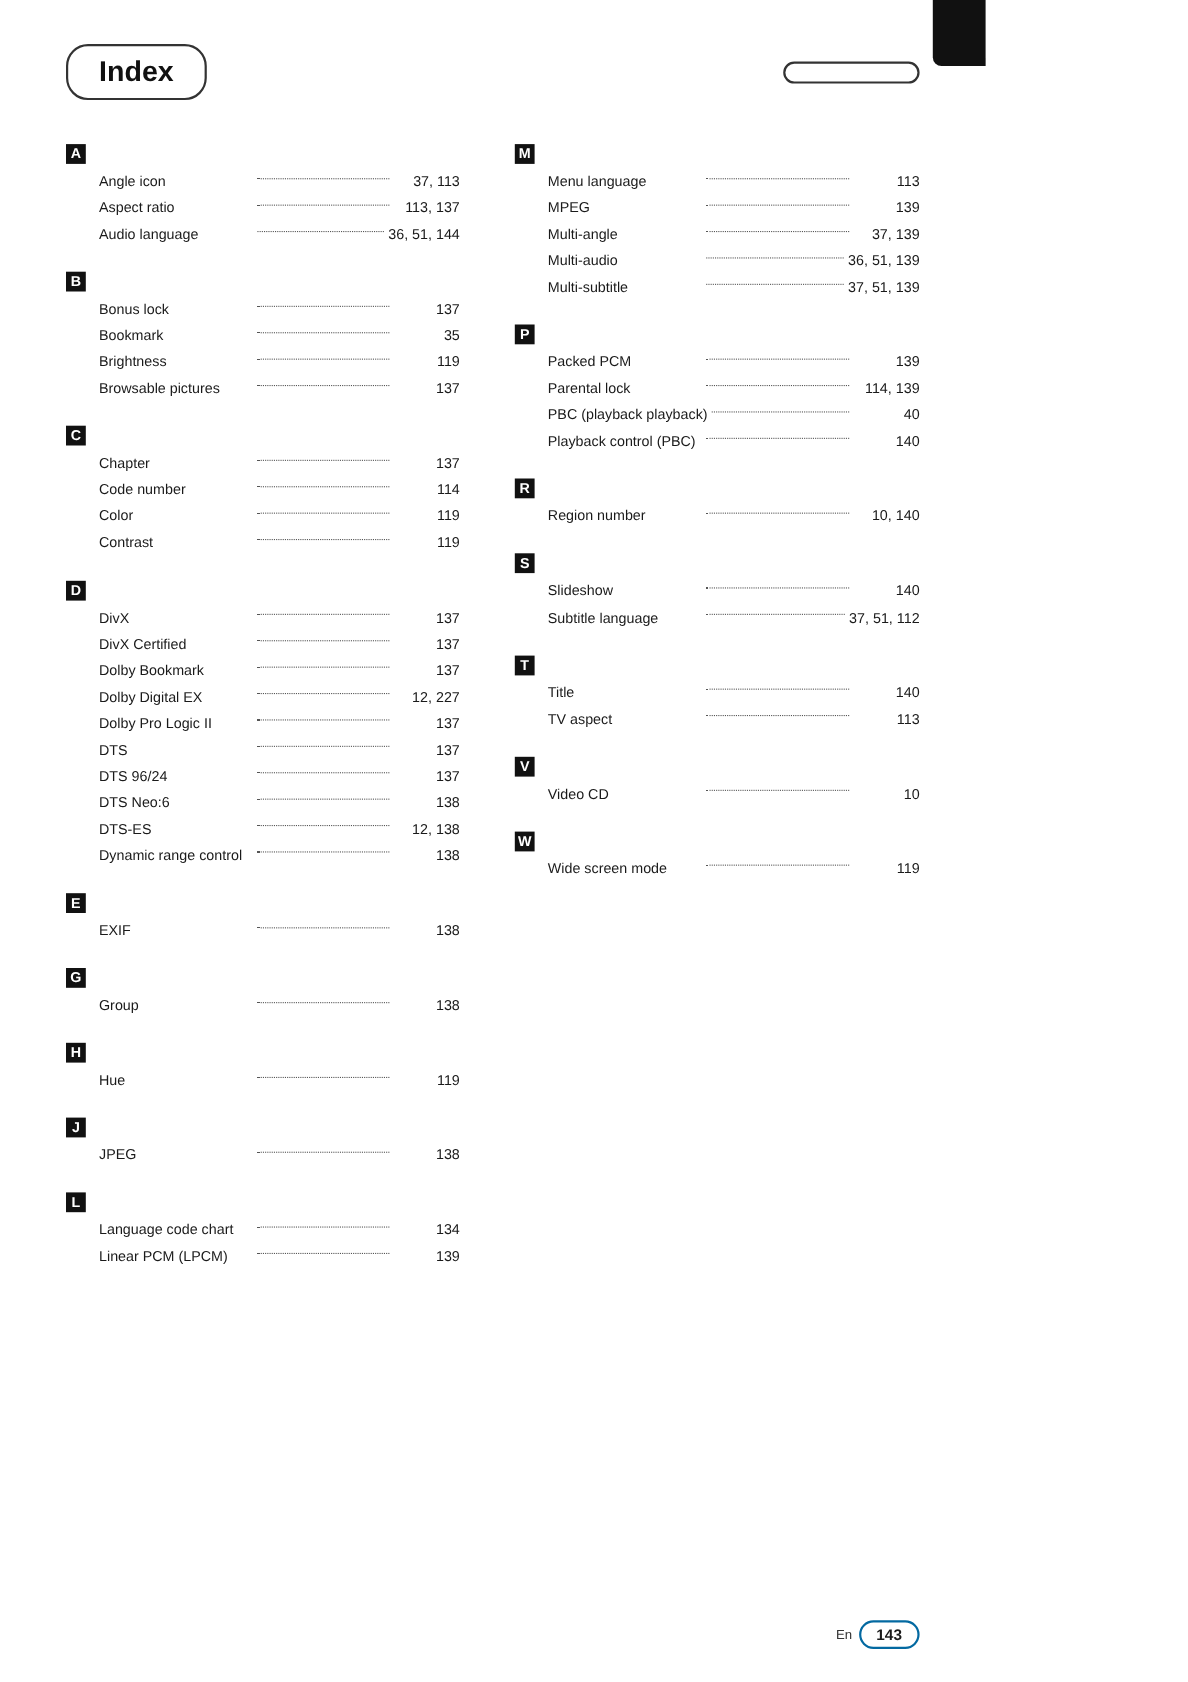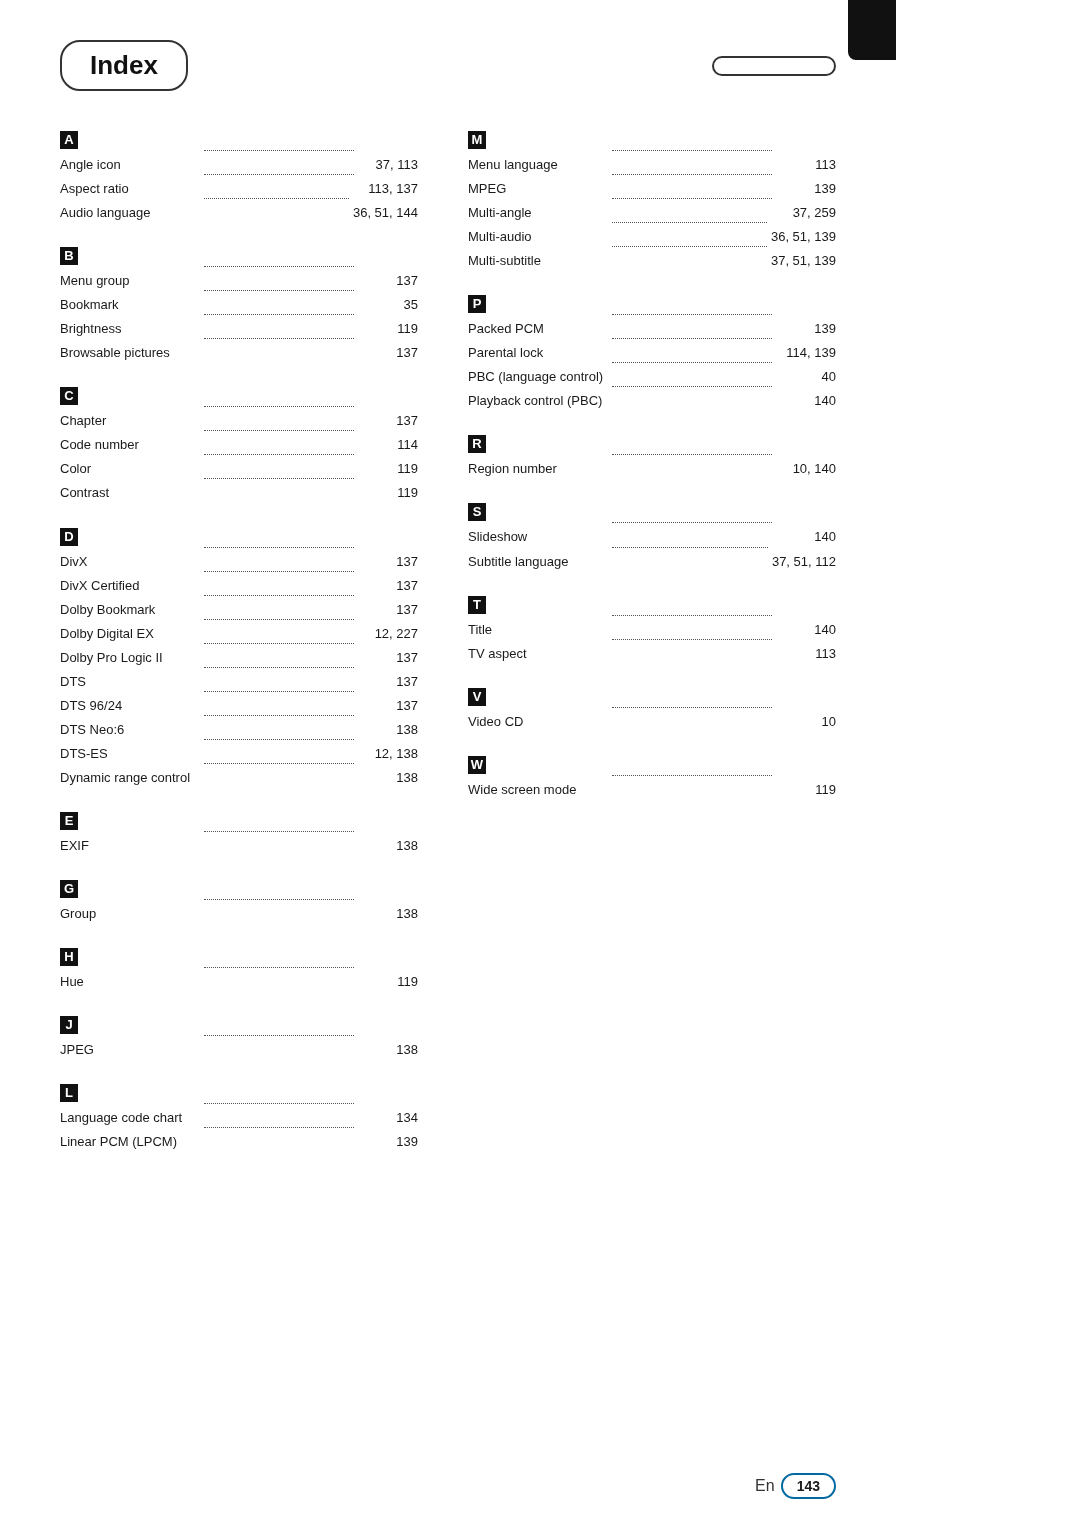--- a/index.html
+++ b/index.html
@@ -87,23 +87,24 @@
       font-size: 13px;
       width: 18px;
       height: 18px;
       line-height: 18px;
       text-align: center;
       margin-bottom: 4px;
     }
 
     .index-entry {
       display: flex;
-      align-items: flex-start;
+      align-items: center;
       line-height: 1.85;
       font-size: 13px;
+      margin-left: 30px;
     }
 
     .entry-name {
       white-space: nowrap;
       min-width: 140px;
     }
 
     .entry-dots {
       flex: 1;
       border-bottom: 1px dotted #555;
@@ -124,21 +125,21 @@
       position: absolute;
       bottom: 30px;
       right: 60px;
       display: flex;
       align-items: center;
       gap: 6px;
       font-size: 12px;
     }
 
     .footer-en {
-      font-size: 16px;
+      font-size: 12px;
       color: #333;
     }
 
     .footer-page {
       border: 2px solid #0369a1;
       border-radius: 20px;
       padding: 3px 14px;
       font-size: 14px;
       font-weight: 700;
     }
@@ -167,21 +168,21 @@
           </div><div class="index-entry">
             <span class="entry-name">Aspect ratio</span>
             <span class="entry-dots"></span>
             <span class="entry-page">113, 137</span>
           </div><div class="index-entry">
             <span class="entry-name">Audio language</span>
             <span class="entry-dots"></span>
             <span class="entry-page">36, 51, 144</span>
           </div></div>
         <div class="section"><div class="section-letter">B</div><div class="index-entry">
-            <span class="entry-name">Menu group</span>
+            <span class="entry-name">Bonus lock</span>
             <span class="entry-dots"></span>
             <span class="entry-page">137</span>
           </div><div class="index-entry">
             <span class="entry-name">Bookmark</span>
             <span class="entry-dots"></span>
             <span class="entry-page">35</span>
           </div><div class="index-entry">
             <span class="entry-name">Brightness</span>
             <span class="entry-dots"></span>
             <span class="entry-page">119</span>
@@ -283,40 +284,40 @@
             <span class="entry-name">Menu language</span>
             <span class="entry-dots"></span>
             <span class="entry-page">113</span>
           </div><div class="index-entry">
             <span class="entry-name">MPEG</span>
             <span class="entry-dots"></span>
             <span class="entry-page">139</span>
           </div><div class="index-entry">
             <span class="entry-name">Multi-angle</span>
             <span class="entry-dots"></span>
-            <span class="entry-page">37, 259</span>
+            <span class="entry-page">37, 139</span>
           </div><div class="index-entry">
             <span class="entry-name">Multi-audio</span>
             <span class="entry-dots"></span>
             <span class="entry-page">36, 51, 139</span>
           </div><div class="index-entry">
             <span class="entry-name">Multi-subtitle</span>
             <span class="entry-dots"></span>
             <span class="entry-page">37, 51, 139</span>
           </div></div>
         <div class="section"><div class="section-letter">P</div><div class="index-entry">
             <span class="entry-name">Packed PCM</span>
             <span class="entry-dots"></span>
             <span class="entry-page">139</span>
           </div><div class="index-entry">
             <span class="entry-name">Parental lock</span>
             <span class="entry-dots"></span>
             <span class="entry-page">114, 139</span>
           </div><div class="index-entry">
-            <span class="entry-name">PBC (language control)</span>
+            <span class="entry-name">PBC (playback playback)</span>
             <span class="entry-dots"></span>
             <span class="entry-page">40</span>
           </div><div class="index-entry">
             <span class="entry-name">Playback control (PBC)</span>
             <span class="entry-dots"></span>
             <span class="entry-page">140</span>
           </div></div>
         <div class="section"><div class="section-letter">R</div><div class="index-entry">
             <span class="entry-name">Region number</span>
             <span class="entry-dots"></span>

